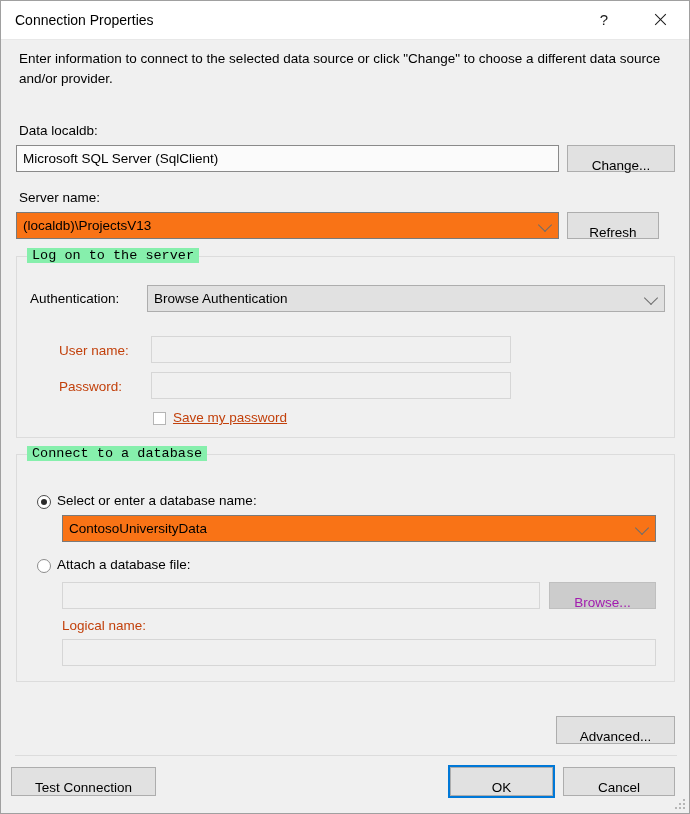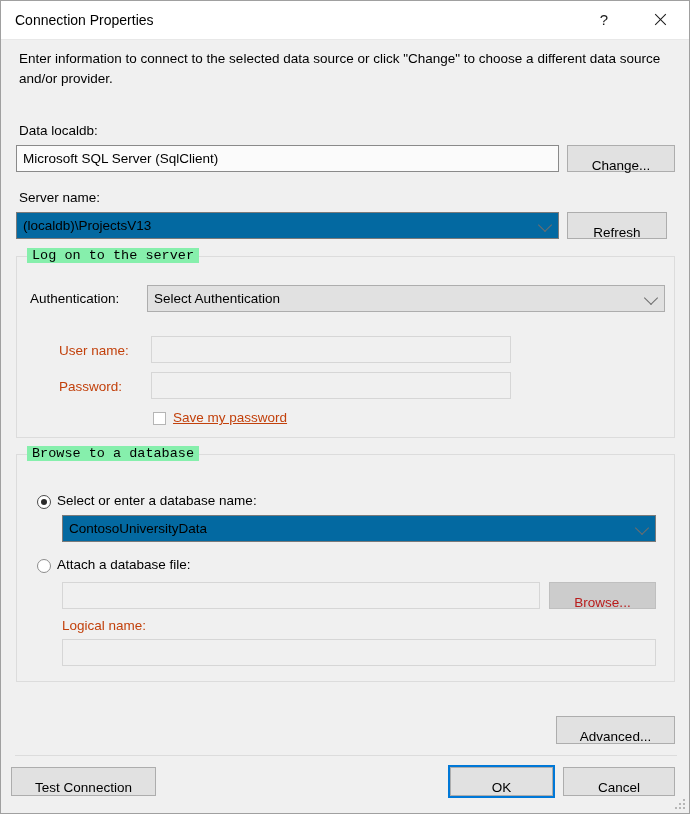--- a/index.html
+++ b/index.html
@@ -92,21 +92,21 @@
     color: #000000;
     line-height: 20px;
   }
 
   
   .field {
     position: absolute;
     box-sizing: border-box;
     font-size: 13.5px;
     color: #000000;
-    background: #0369a1;
+    background: #f97316;
     border: 1px solid #7a7a7a;
     display: flex;
     align-items: center;
     padding: 0 6px;
     white-space: nowrap;
     overflow: hidden;
   }
   .field.readonly {
     background: #fbfbfb;
     border-color: #8a8a8a;
@@ -142,21 +142,21 @@
     font-family: "Liberation Sans", sans-serif;
     font-size: 13.5px;
     color: #000000;
     cursor: default;
     padding: 12px;
     white-space: nowrap;
   }
   .btn.disabled {
     background: #cccccc;
     border-color: #bfbfbf;
-    color: #b91c1c;
+    color: #a21caf;
   }
   .btn.default {
     border: 1px solid #adadad;
     outline: 2px solid #0078d7;
     outline-offset: 0px;
   }
 
   
   .group {
     position: absolute;
@@ -246,43 +246,43 @@
 
   <div class="label" style="left:18px; top:122px;">Data localdb:</div>
   <div class="field readonly" style="left:15px; top:144px; width:543px; height:27px;">Microsoft SQL Server (SqlClient)</div>
   <button class="btn" style="left:566px; top:144px; width:108px; height:27px;">Change...</button>
 
   <div class="label" style="left:18px; top:189px;">Server name:</div>
   <div class="field combo" style="left:15px; top:211px; width:543px; height:27px;">
     <span>(localdb)\ProjectsV13</span>
     <span class="chev"></span>
   </div>
-  <button class="btn" style="left:566px; top:211px; width:100px; height:27px;">Refresh</button>
+  <button class="btn" style="left:566px; top:211px; width:92px; height:27px;">Refresh</button>
 
   <div class="group" style="left:15px; top:255px; width:659px; height:182px;">
     <div class="group-title">Log on to the server</div>
   </div>
 
   <div class="label" style="left:29px; top:290px;">Authentication:</div>
   <div class="field combo gray" style="left:146px; top:284px; width:518px; height:27px;">
-    <span>Select Authentication</span>
+    <span>Browse Authentication</span>
     <span class="chev"></span>
   </div>
 
   <div class="label disabled" style="left:58px; top:342px;">User name:</div>
   <div class="field disabled" style="left:150px; top:335px; width:360px; height:27px;"></div>
 
   <div class="label disabled" style="left:58px; top:378px;">Password:</div>
   <div class="field disabled" style="left:150px; top:371px; width:360px; height:27px;"></div>
 
   <div class="checkbox" style="left:152px; top:411px;"></div>
   <div class="label disabled" style="left:172px; top:409px;text-decoration:underline;">Save my password</div>
 
   <div class="group" style="left:15px; top:453px; width:659px; height:228px;">
-    <div class="group-title">Browse to a database</div>
+    <div class="group-title">Connect to a database</div>
   </div>
 
   <div class="radio" style="left:36px; top:494px;">
     <span class="radio-dot"></span>
   </div>
   <div class="label" style="left:56px; top:492px;">Select or enter a database name:</div>
   <div class="field combo" style="left:61px; top:514px; width:594px; height:27px;">
     <span>ContosoUniversityData</span>
     <span class="chev"></span>
   </div>

